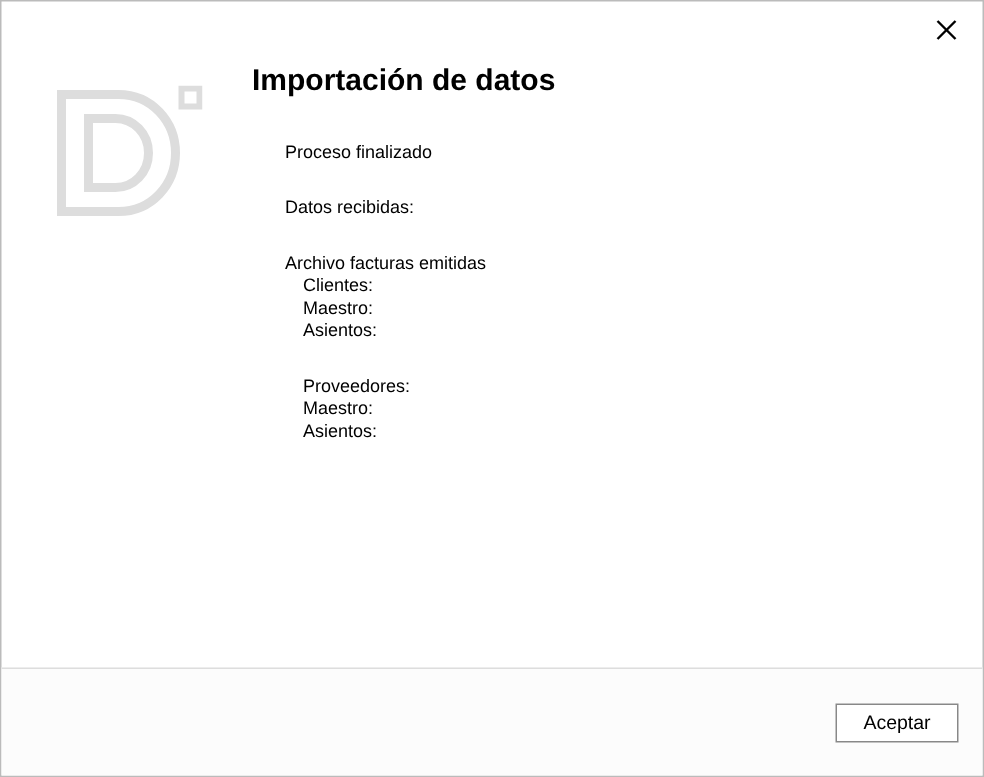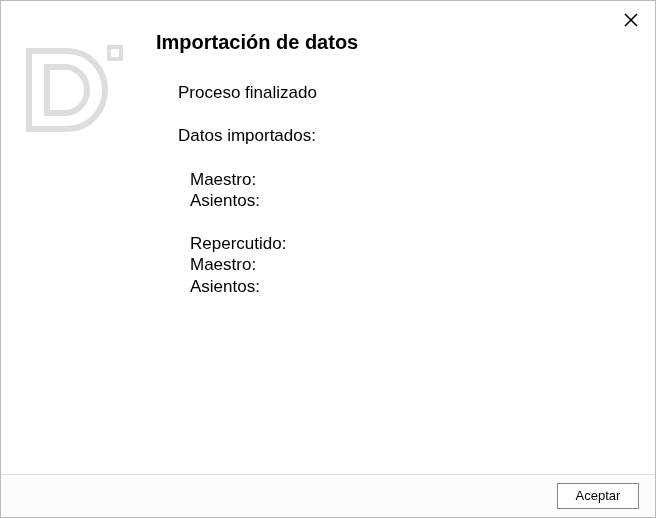--- a/index.html
+++ b/index.html
@@ -17,21 +17,22 @@
       width: 24px; height: 24px;
       display: flex; align-items: center; justify-content: center;
       cursor: pointer;
       font-size: 18px; line-height: 1;
       color: #000;
       background: transparent; border: none;
     }
     .content {
       flex: 1 1 auto;
       display: flex;
-      padding: 30px 0 0 0;
+      padding: 42px 0 0 0;
+      margin-left: 12px;
     }
     .logo-col {
       width: 155px;
       display: flex;
       align-items: flex-start;
       justify-content: flex-start;
       padding-left: 24px;
       padding-top: 14px;
     }
     .logo-col svg { display:block; }
@@ -39,31 +40,31 @@
       flex: 1;
       padding-right: 40px;
     }
     .title {
       font-size: 20px;
       font-weight: 700;
       color: #000;
       margin-bottom: 28px;
     }
     .body-text {
-      font-size: 17px;
+      font-size: 12px;
       color: #000;
       padding-left: 22px;
       line-height: 1.25;
     }
     .body-text .line { display:block; }
     .body-text .indent { padding-left: 12px; }
     .spacer-sm { height: 22px; }
     .footer {
       border-top: 1px solid #ddd;
-      height: 43px;
+      height: 72px;
       background: #fcfcfc;
       display: flex;
       align-items: center;
       justify-content: flex-end;
       padding: 0 16px;
     }
     .btn {
       min-width: 82px;
       height: 26px;
       border: 1px solid #888;
@@ -102,29 +103,31 @@
         </svg>
       </span>
     </div>
 
     <div class="main-col">
       <div class="title">Importación de datos</div>
 
       <div class="body-text">
         <span class="line">Proceso finalizado</span>
         <div class="spacer-sm"></div>
-        <span class="line">Datos importados:</span>
+        <span class="line">Datos recibidas:</span>
         <div class="spacer-sm"></div>
 
+        <span class="line">Archivo facturas emitidas</span>
+        <span class="line indent">Clientes:</span>
         <span class="line indent">Maestro:</span>
         <span class="line indent">Asientos:</span>
 
         <div class="spacer-sm"></div>
 
-        <span class="line indent">Repercutido:</span>
+        <span class="line indent">Proveedores:</span>
         <span class="line indent">Maestro:</span>
         <span class="line indent">Asientos:</span>
       </div>
     </div>
   </div>
 
   <div class="footer">
     <button class="btn">Aceptar</button>
   </div>
 

